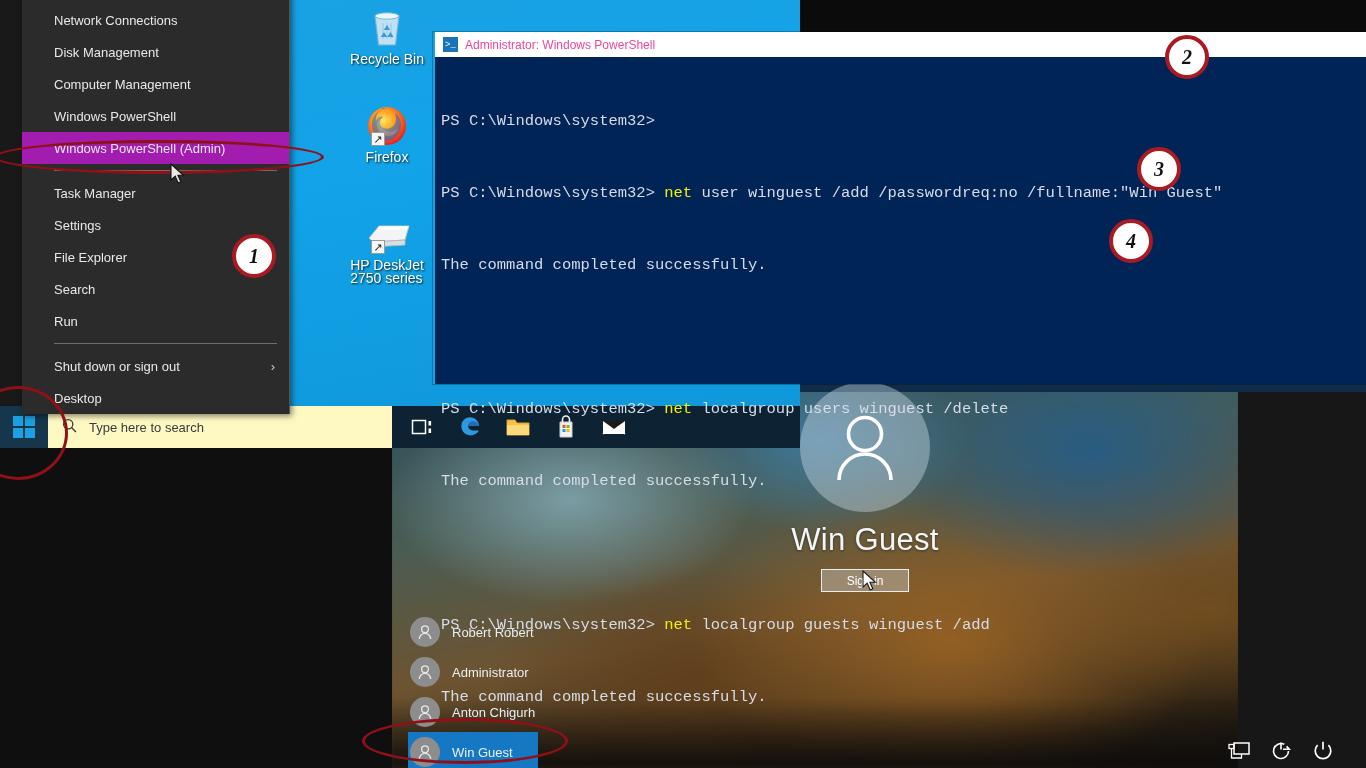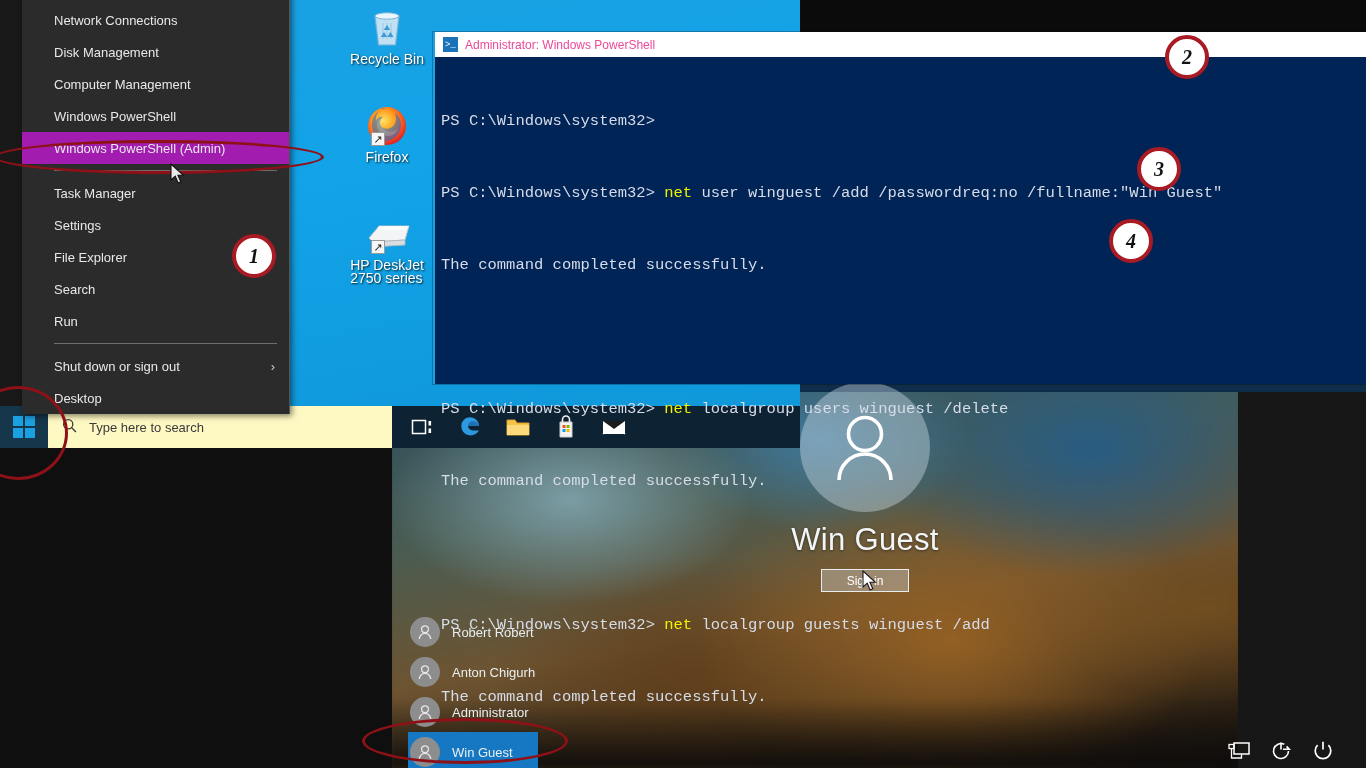--- a/index.html
+++ b/index.html
@@ -259,30 +259,30 @@
         </span>
         <span class="lock-user-name">Robert Robert</span>
       </div>
       <div class="lock-user-row">
         <span class="lock-user-av">
           <svg width="18" height="18" viewBox="0 0 18 18">
             <circle cx="9" cy="6.3" r="3.4" fill="none" stroke="#e6e6e6" stroke-width="1.3"></circle>
             <path d="M3.4 16 a5.6 5.6 0 0 1 11.2 0" fill="none" stroke="#e6e6e6" stroke-width="1.3"></path>
           </svg>
         </span>
-        <span class="lock-user-name">Anton Chigurh</span>
+        <span class="lock-user-name">Administrator</span>
       </div>
       <div class="lock-user-row">
         <span class="lock-user-av">
           <svg width="18" height="18" viewBox="0 0 18 18">
             <circle cx="9" cy="6.3" r="3.4" fill="none" stroke="#e6e6e6" stroke-width="1.3"></circle>
             <path d="M3.4 16 a5.6 5.6 0 0 1 11.2 0" fill="none" stroke="#e6e6e6" stroke-width="1.3"></path>
           </svg>
         </span>
-        <span class="lock-user-name">Administrator</span>
+        <span class="lock-user-name">Anton Chigurh</span>
       </div>
       <div class="lock-user-row selected">
         <span class="lock-user-av">
           <svg width="18" height="18" viewBox="0 0 18 18">
             <circle cx="9" cy="6.3" r="3.4" fill="none" stroke="#e6e6e6" stroke-width="1.3"></circle>
             <path d="M3.4 16 a5.6 5.6 0 0 1 11.2 0" fill="none" stroke="#e6e6e6" stroke-width="1.3"></path>
           </svg>
         </span>
         <span class="lock-user-name">Win Guest</span>
       </div>

